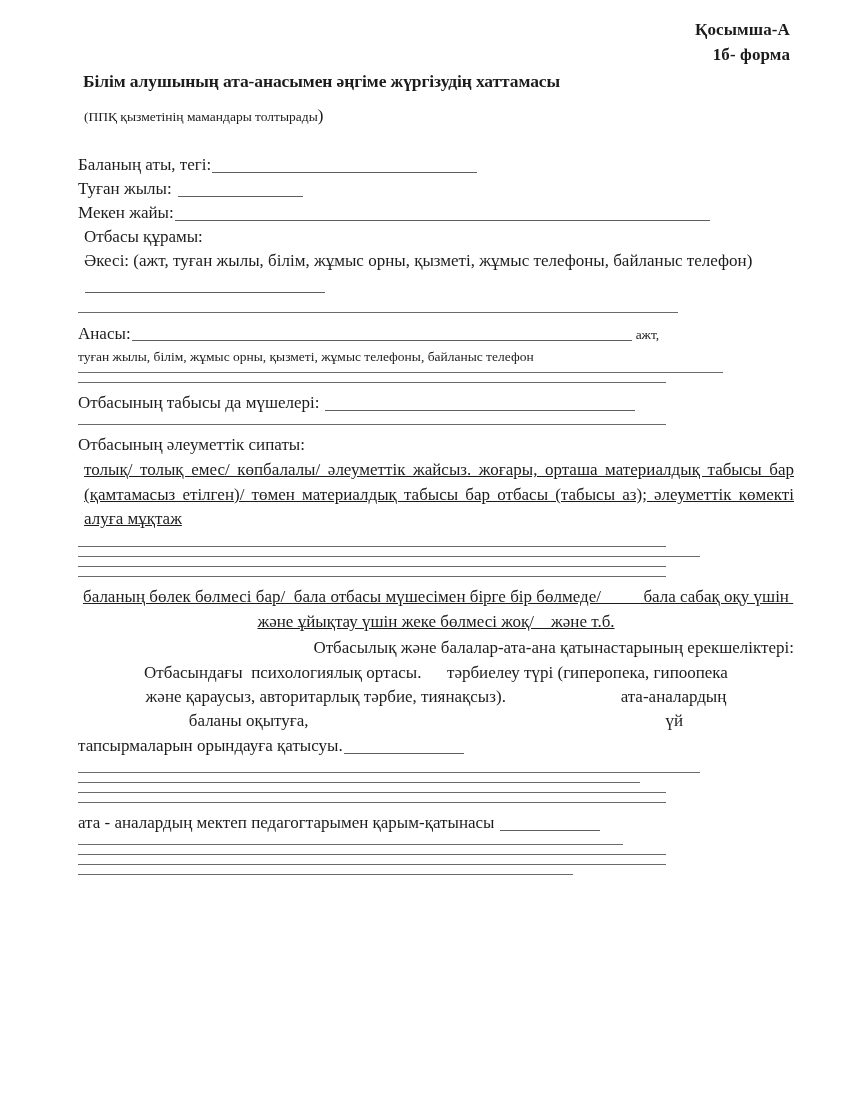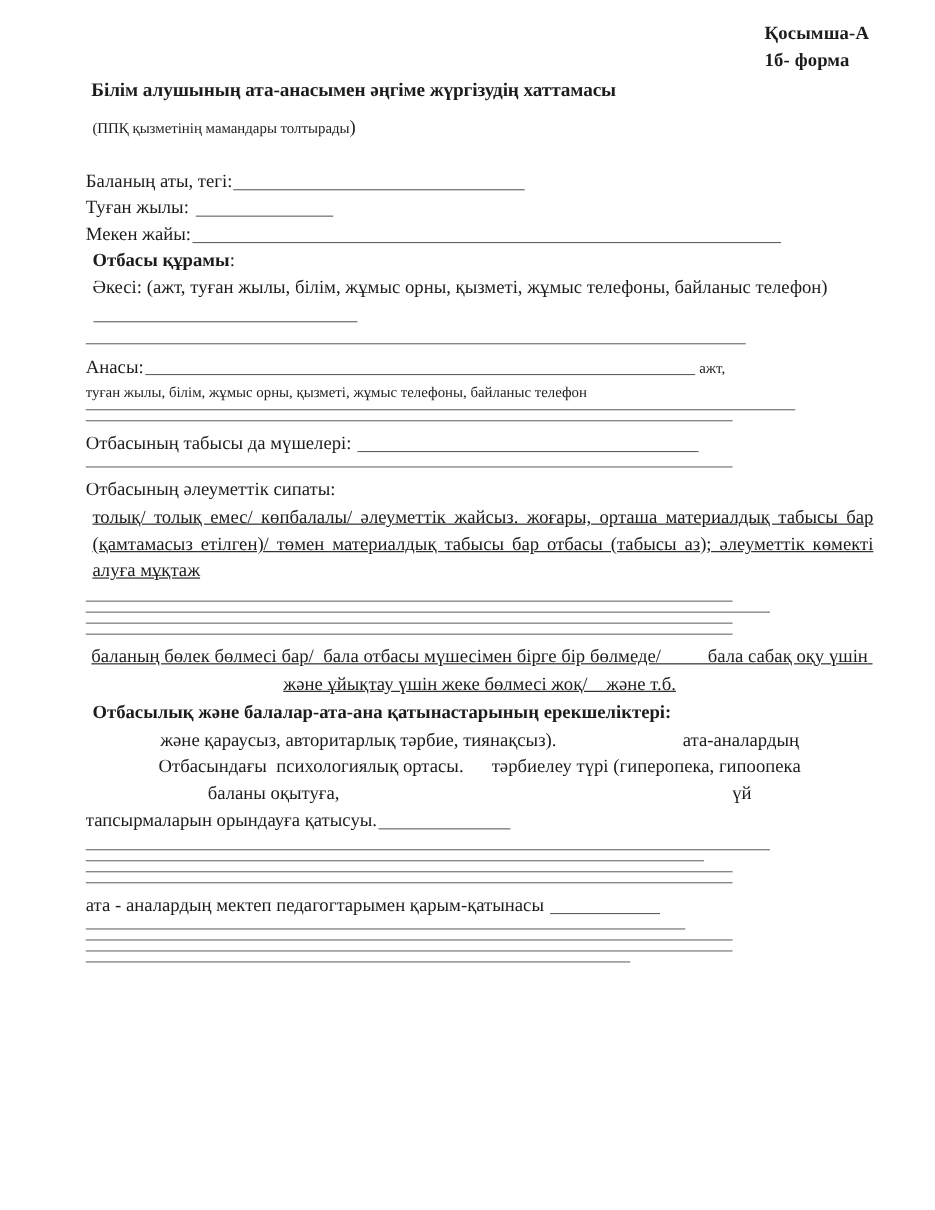--- a/index.html
+++ b/index.html
@@ -23,21 +23,21 @@
     height: 1100px;
     box-sizing: border-box;
     background: #fff;
   }
 
   
   .doc-header {
     position: absolute;
     top: 18px;
     right: 60px;
-    text-align: left;
+    text-align: right;
     font-weight: bold;
     font-size: 17px;
     line-height: 1.45;
     letter-spacing: 0.1px;
   }
   .doc-header div { white-space: nowrap; }
 
   
   .content {
     position: absolute;
@@ -61,21 +61,21 @@
   .subtitle .paren-big { font-size: 17px; }
 
   .line {
     font-size: 17px;
     line-height: 1.42;
     margin: 0;
     white-space: nowrap;
   }
   .line.wrap { white-space: normal; }
 
-  .b { font-weight: bold; }
+  .b { font-weight: normal; text-align: right; }
   .small { font-size: 13.5px; line-height: 1.35; }
   .indent { padding-left: 6px; }
 
   
   .fill {
     display: inline-block;
     border-bottom: 1.6px solid #5f5f5f;
     height: 0.95em;
     vertical-align: -0.16em;
     margin-left: 1px;
@@ -146,22 +146,22 @@
     <div class="rule" style="width:622px"></div>
 
 
     <div class="rule" style="width:588px"></div>
     <div class="rule" style="width:588px"></div>
 
     <p class="para spaced" style="margin-top:8px">баланың бөлек бөлмесі бар/  бала отбасы мүшесімен бірге бір бөлмеде/          бала сабақ оқу үшін және ұйықтау үшін жеке бөлмесі жоқ/    және т.б.</p>
 
     <p class="line wrap indent b" style="margin-top:2px">Отбасылық  және балалар-ата-ана қатынастарының ерекшеліктері:</p>
 
+    <p class="line spaced">Отбасындағы  психологиялық ортасы.      тәрбиелеу түрі (гиперопека, гипоопека</p>
     <p class="line spaced">және қараусыз, авторитарлық тәрбие, тиянақсыз).                           ата-аналардың</p>
-    <p class="line spaced">Отбасындағы  психологиялық ортасы.      тәрбиелеу түрі (гиперопека, гипоопека</p>
     <p class="line spaced">баланы оқытуға,                                                                                    үй</p>
     <p class="line" style="margin-top:1px"><span>тапсырмаларын орындауға қатысуы.</span><span class="fill" style="width:120px"></span></p>
 
     <div class="rule gap-top" style="width:622px"></div>
     <div class="rule" style="width:562px"></div>
     <div class="rule" style="width:588px"></div>
     <div class="rule" style="width:588px"></div>
 
     <p class="line" style="margin-top:8px"><span>ата - аналардың мектеп педагогтарымен қарым-қатынасы</span><span class="fill" style="width:100px;margin-left:5px"></span></p>
 

